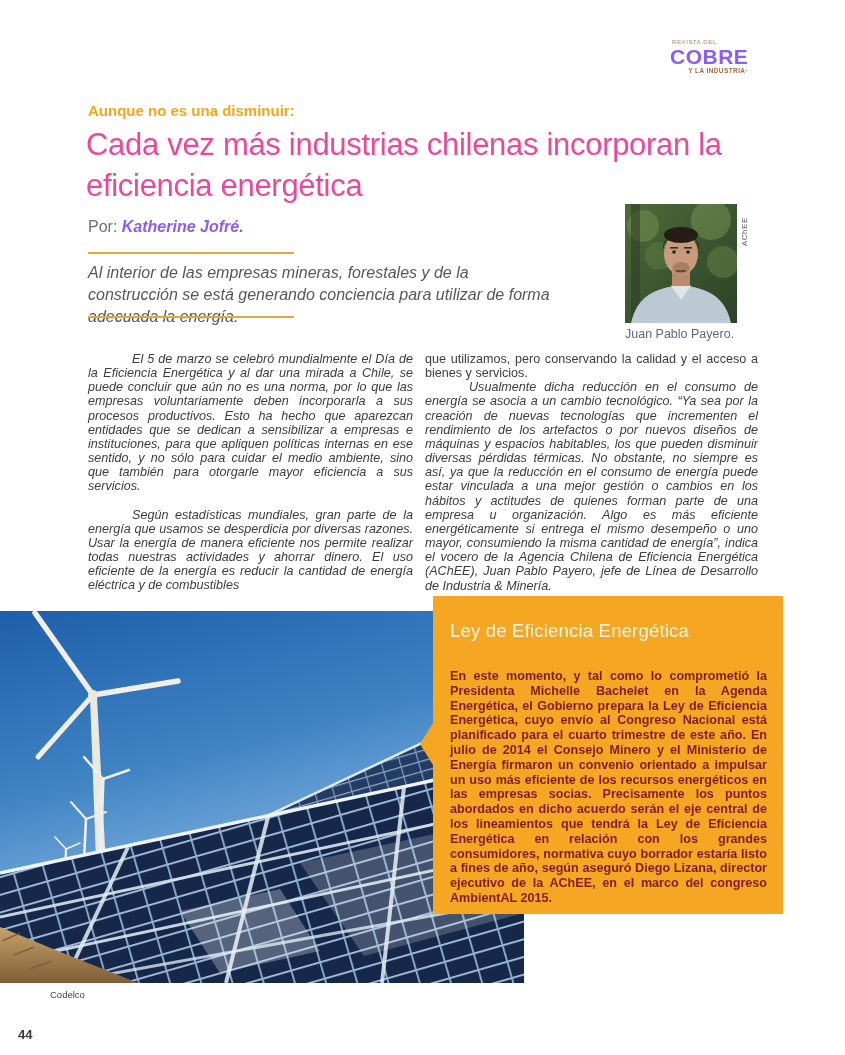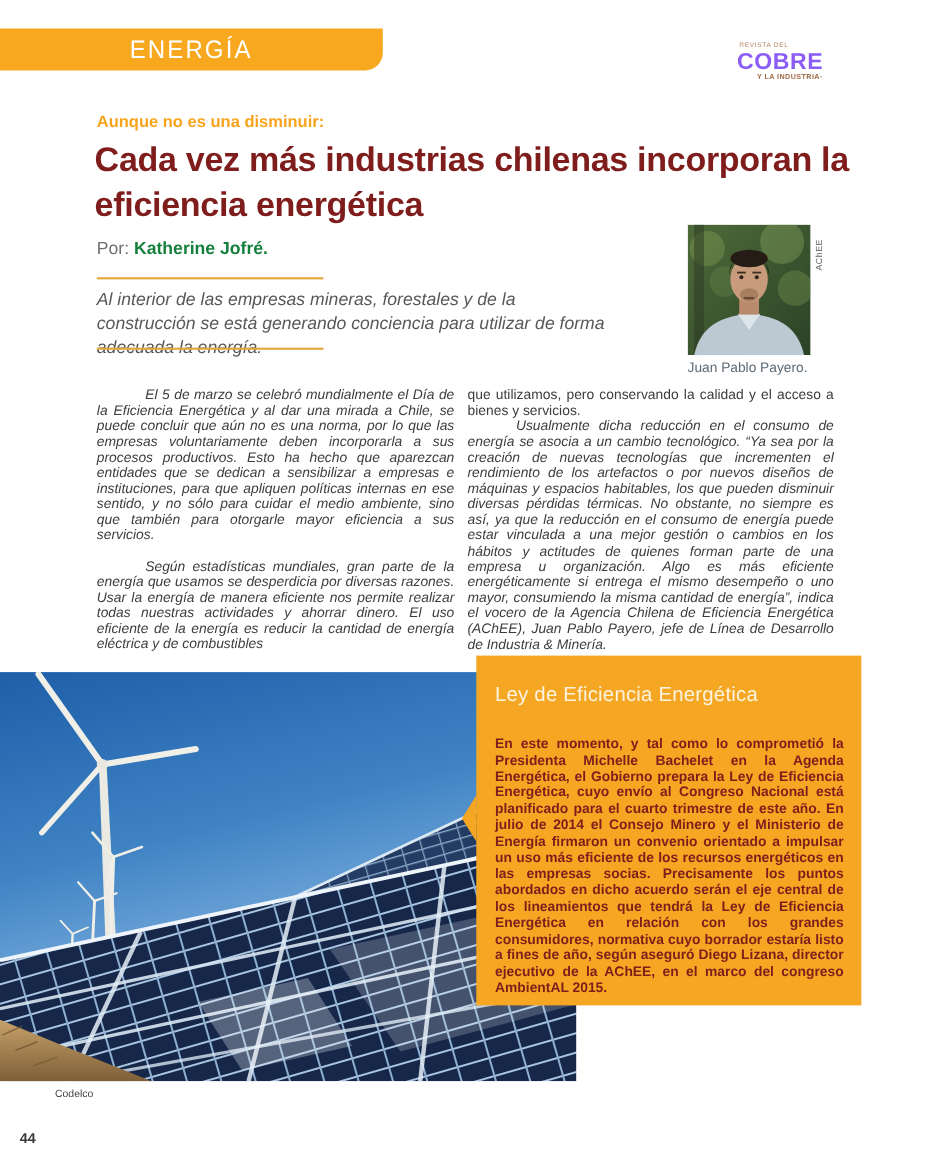--- a/index.html
+++ b/index.html
@@ -20,24 +20,24 @@
   }
   
   .logo { position:absolute; left:670px; top:39px; width:78px; line-height:1; }
   .logo .l-top { font-size:6px; color:#B5825F; letter-spacing:.6px; margin-left:2px; }
   .logo .l-name { font-size:21px; font-weight:bold; color:#8b5cf6; letter-spacing:.5px; margin-top:1px; }
   .logo .l-bottom { font-size:6.5px; font-weight:bold; color:#A06A47; text-align:right; letter-spacing:.4px; margin-top:1px; }
   
   .kicker { position:absolute; left:88px; top:102px; font-size:15px; font-weight:bold; color:#F7A41C; }
   .headline {
     position:absolute; left:86px; top:124px; width:690px;
-    font-size:31px; font-weight:bold; color:#7f1d1d; line-height:41px; letter-spacing:-.3px;
+    font-size:31px; font-weight:normal; color:#ec4899; line-height:41px; letter-spacing:-.3px;
   }
   .byline { position:absolute; left:88px; top:218px; font-size:16px; color:#6E6E6E; }
-  .byline b { color:#15803d; }
+  .byline b { color:#8b5cf6;font-style:italic; }
   .rule { position:absolute; left:88px; width:206px; height:2px; background:#E2A83E; }
   .rule-top { top:252px; }
   .rule-bottom { top:316px; }
   .lead {
     position:absolute; left:88px; top:262px; width:474px;
     font-style:italic; font-size:16px; color:#57585A; line-height:22px;
   }
   
   .portrait { position:absolute; left:625px; top:204px; width:112px; height:119px; overflow:hidden; }
   .portrait-credit {
@@ -72,23 +72,20 @@
     margin-top:27px; font-size:12.6px; font-weight:bold; color:#7f1d1d;
     line-height:14.8px; text-align:justify;
   }
   .page-number { position:absolute; left:18px; top:1027px; font-size:13px; font-weight:bold; color:#3B3B3B; }
 </style>
 </head>
 <body>
 
 <div class="page">
 
-  <div class="banner">
-    <span>ENERGÍA</span>
-  </div>
 
   <div class="logo">
     <div class="l-top">REVISTA DEL</div>
     <div class="l-name">COBRE</div>
     <div class="l-bottom">Y LA INDUSTRIA·</div>
   </div>
 
   <div class="kicker">Aunque no es una disminuir:</div>
   <h1 class="headline">Cada vez más industrias chilenas incorporan la eficiencia energética</h1>
   <div class="byline"><span>Por: </span><b>Katherine Jofré.</b></div>

